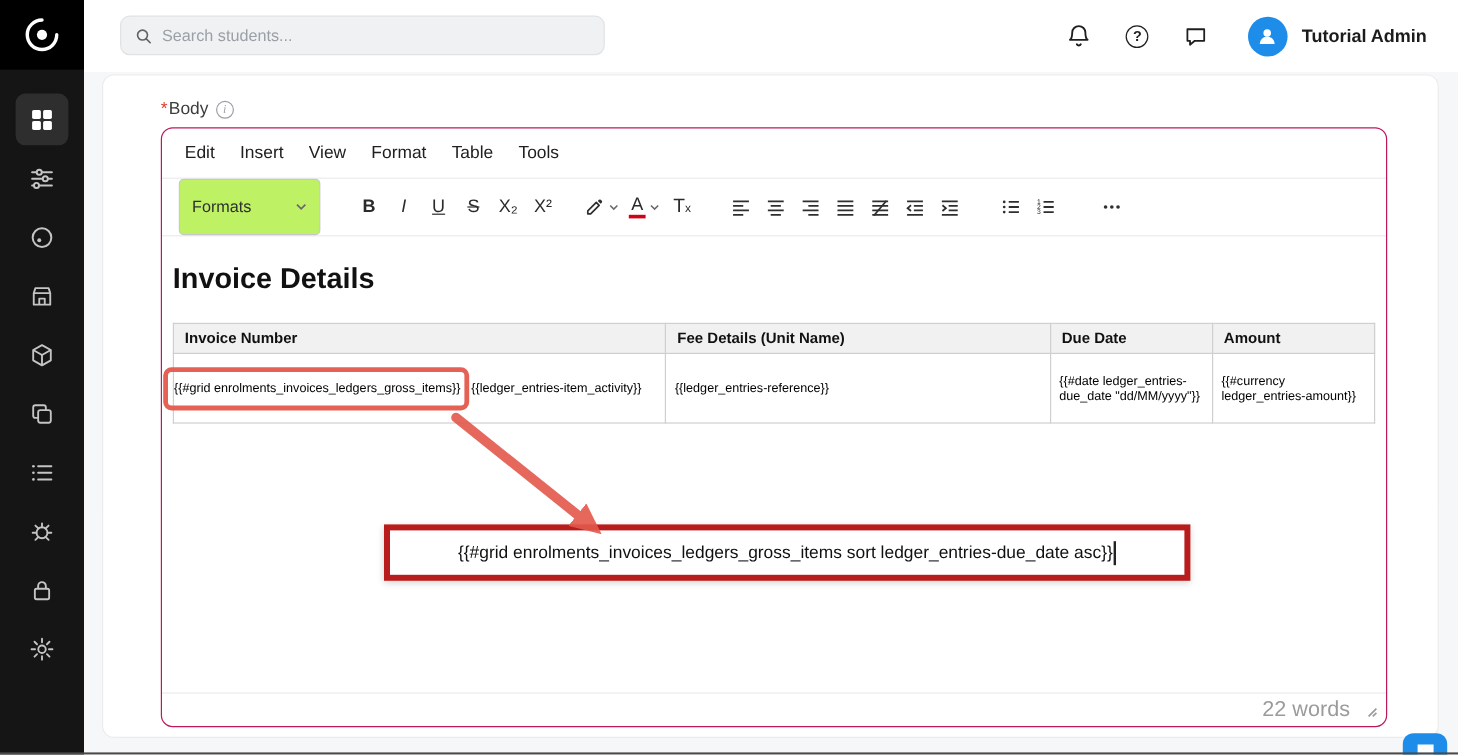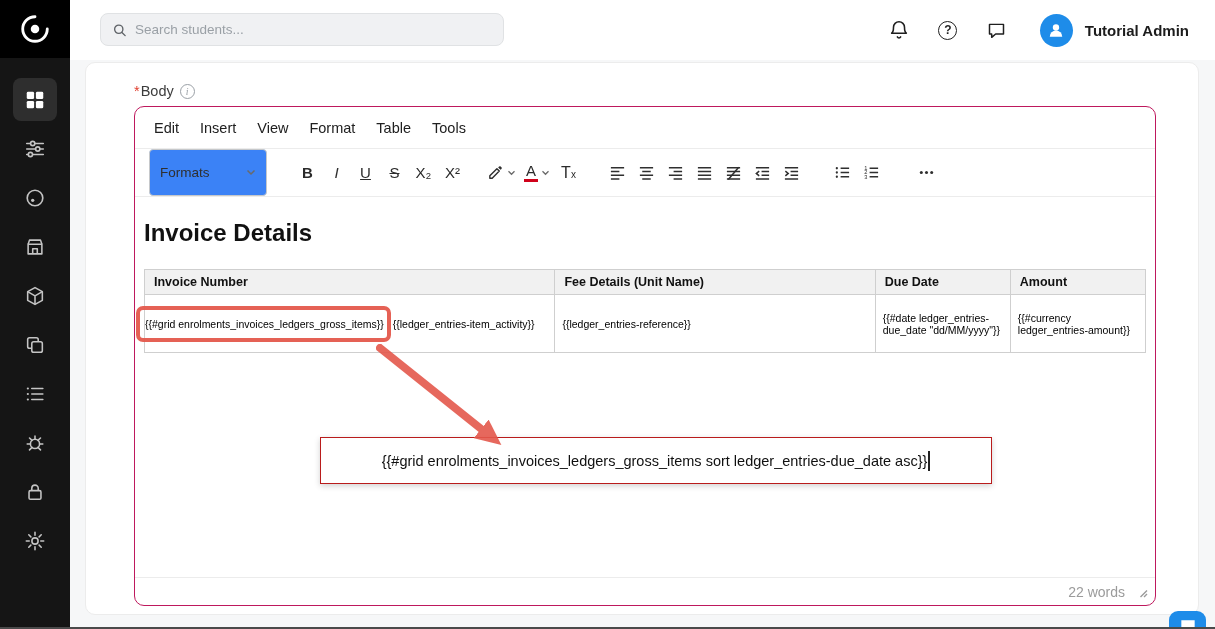--- a/index.html
+++ b/index.html
@@ -30,21 +30,21 @@
   .card { position:absolute; left:85px; top:62px; width:1114px; height:553px; background:#fff; border:1px solid #ececec; border-radius:10px; }
   .field-label { position:absolute; left:48px; top:20px; display:flex; align-items:center; font-size:14.5px; color:#3c3c3c; }
   .req { color:#e03e2d; margin-right:1px; }
   .info-badge { width:15px; height:15px; border:1px solid #9aa0a6; color:#9aa0a6; border-radius:50%; font-size:10px; display:flex; align-items:center; justify-content:center; margin-left:6px; font-family:"Liberation Serif", serif; font-style:italic; }
 
   .editor { position:absolute; left:48px; top:43px; width:1022px; height:500px; border:1px solid #be185d; border-radius:10px; background:#fff; display:flex; flex-direction:column; overflow:hidden; }
   .menubar { height:42px; flex:0 0 42px; display:flex; align-items:center; padding:0 19px; gap:21px; border-bottom:1px solid #ececec; font-size:14.5px; color:#202020; }
   .menu-item { cursor:pointer; }
 
   .toolbar { height:48px; flex:0 0 48px; display:flex; align-items:center; padding:0 14px; border-bottom:1px solid #ececec; color:#2b2b2b; }
-  .formats { width:118px; height:47px; border:1px solid #c6c8ca; border-radius:4px; display:flex; align-items:center; justify-content:space-between; padding:0 10px; font-size:13.5px; color:#2f2f2f; cursor:pointer; background:#3b82f6; margin-right:26px; }
+  .formats { width:118px; height:47px; border:1px solid #c6c8ca; border-radius:4px; display:flex; align-items:center; justify-content:space-between; padding:0 10px; font-size:13.5px; color:#2f2f2f; cursor:pointer; background:#bef264; margin-right:26px; }
   .grp { display:flex; align-items:center; }
   .tbtn { min-width:29px; height:30px; display:flex; align-items:center; justify-content:center; font-size:15px; border-radius:3px; cursor:pointer; background:none; border:none; color:#2b2b2b; padding:0 4px; font-family:inherit; }
   .bold { font-weight:700; }
   .italic { font-style:italic; }
   .under { text-decoration:underline; }
   .strike { text-decoration:line-through; }
   .g-colors { margin-left:16px; }
   .g-aligns { margin-left:20px; }
   .g-lists { margin-left:22px; }
   .more-btn { margin-left:26px; }
@@ -57,26 +57,26 @@
   .editor-body { flex:1 1 auto; padding:12px 9px 0 9px; position:relative; cursor:text; }
   .doc-heading { font-size:24px; font-weight:700; color:#111; margin:10px 0 22px 0; }
   .doc-table { width:100%; border-collapse:collapse; table-layout:fixed; }
   .doc-table th { background:#f1f1f1; border:1px solid #cfcfcf; text-align:left; font-size:12.5px; font-weight:700; color:#111; padding:5px 9px; }
   .doc-table td { border:1px solid #cfcfcf; padding:6px 7px; height:58px; vertical-align:middle; font-size:10.5px; color:#000; }
   .cell-invoice { white-space:nowrap; }
   .red-box { display:inline-block; border:4px solid rgba(228,88,76,0.95); border-radius:7px; padding:8px 3px 8px 5px; margin-left:-16px; }
   .after-box { margin-left:2px; }
   .wrapcell { word-break:break-word; }
 
-  .statusbar { flex:0 0 28px; margin-top:auto; border-top:1px solid #ececec; display:flex; align-items:center; justify-content:flex-end; padding-right:30px; font-size:14px; color:#9b9b9b; position:relative; }
+  .statusbar { flex:0 0 28px; margin-top:auto; border-top:1px solid #ececec; display:flex; align-items:center; justify-content:flex-end; padding-right:30px; font-size:18px; color:#9b9b9b; position:relative; }
   .resize-handle { position:absolute; right:7px; bottom:7px; cursor:nwse-resize; display:flex; }
 
   
   .arrow-overlay { position:absolute; left:325px; top:336px; width:210px; height:130px; z-index:35; pointer-events:none; }
-  .callout { position:absolute; left:320px; top:437px; width:672px; height:47px; background:#fff; border:1px solid #b91c1c; box-shadow:0 2px 6px rgba(0,0,0,0.18); display:flex; align-items:center; justify-content:center; z-index:30; font-size:14.5px; color:#101010; }
+  .callout { position:absolute; left:320px; top:437px; width:672px; height:47px; background:#fff; border:5px solid #b91c1c; box-shadow:0 2px 6px rgba(0,0,0,0.18); display:flex; align-items:center; justify-content:center; z-index:30; font-size:14.5px; color:#101010; }
   .caret { width:2px; height:20px; background:#222; margin-left:1px; }
 
   .chat-fab { position:absolute; left:1169px; top:611px; width:37px; height:36px; border-radius:9px; background:#1e8ce9; z-index:40; display:flex; justify-content:center; padding-top:6px; cursor:pointer; }
   .bottom-edge { position:absolute; left:0; bottom:0; width:100%; height:2px; background:#4a4a4a; z-index:60; }
 </style>
 </head>
 <body>
 
 <div class="page">
 

